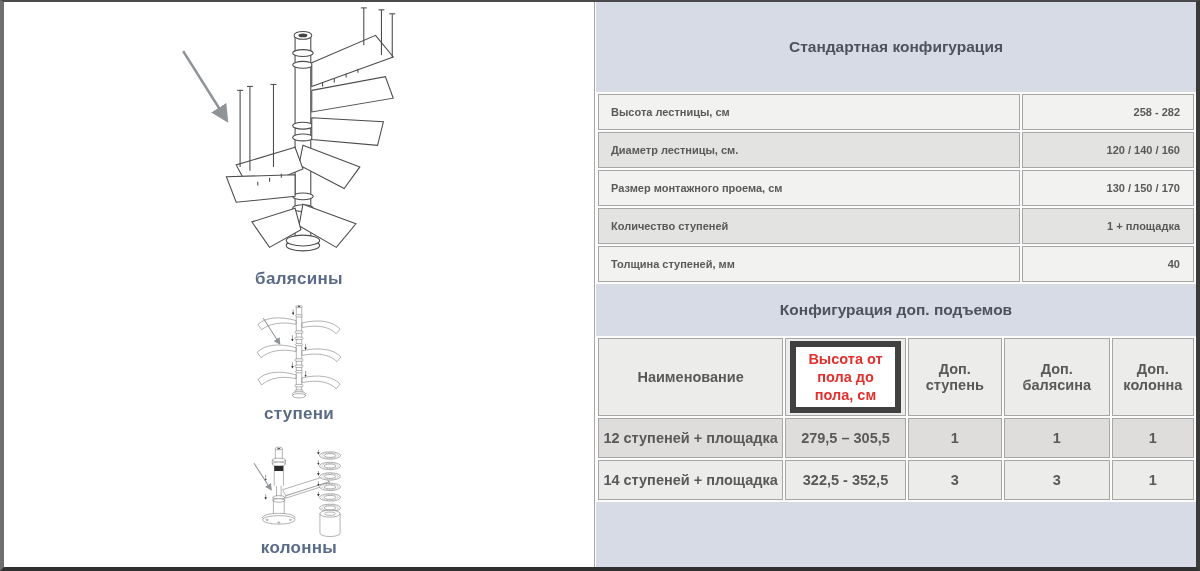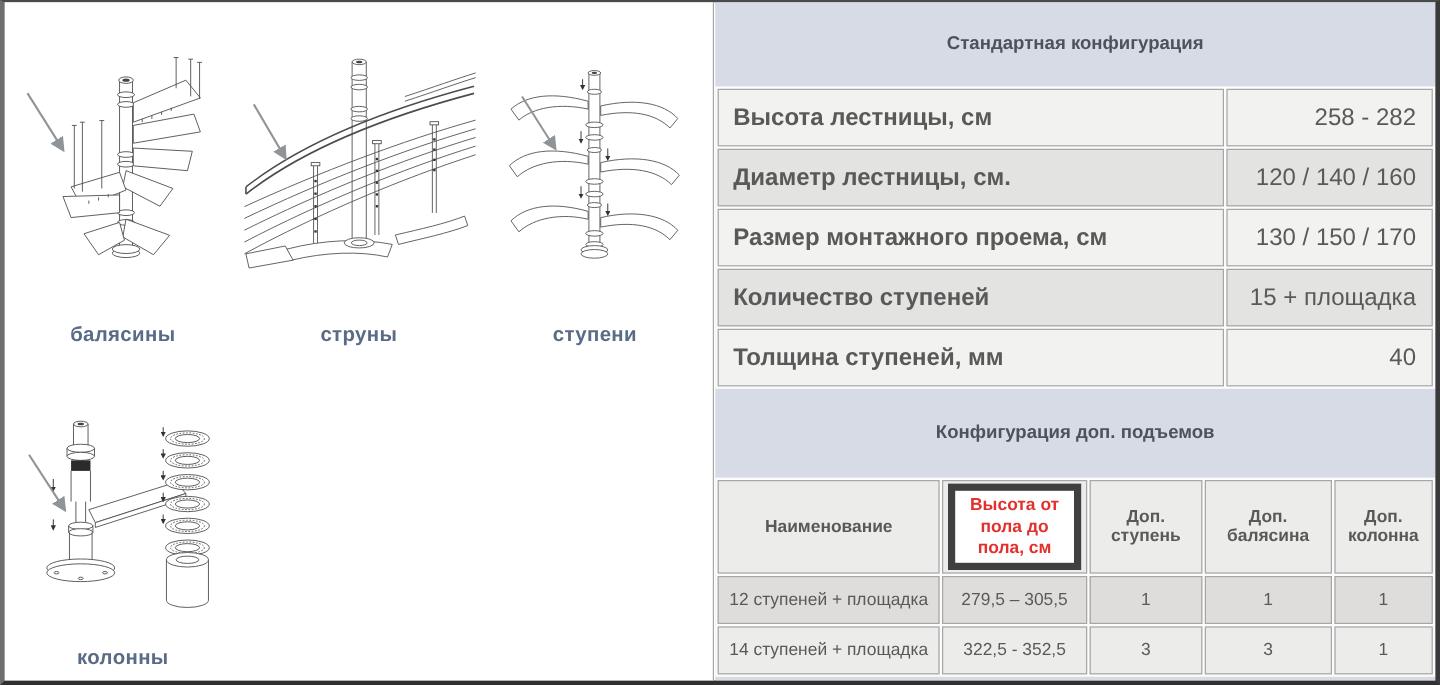--- a/index.html
+++ b/index.html
@@ -14,45 +14,45 @@
     border-top:2px solid #4a4a4a;
     border-left:4px solid #6e6e6e;
     border-right:4px solid #3a3a3a;
     border-bottom:4px solid #303030;
     background:#ffffff;
   }
   
   .left-panel {
     position:absolute; left:0; top:0; bottom:0; width:591px;
     background:#ffffff; border-right:1px solid #a6a6a6;
-    display:grid; grid-template-rows:296px 1fr; grid-template-columns:1fr 1fr 1fr;
+    display:grid; grid-template-rows:296px 1fr; grid-template-columns:1fr;
     box-sizing:border-box;
   }
   .quad { display:flex; flex-direction:column; align-items:center; overflow:hidden; }
   .quad svg { flex:1 1 auto; width:100%; }
   .dlabel {
     flex:0 0 auto; font-weight:bold; font-size:17px; color:#5a6b88;
     padding-bottom:9px; letter-spacing:.3px;
   }
   
   .right-panel {
     position:absolute; left:592px; top:0; right:0; bottom:0;
     background:#d6dbe5; overflow:hidden;
   }
   .band {
-    height:70px; display:flex; align-items:center; justify-content:center;
+    height:90px; display:flex; align-items:center; justify-content:center;
     font-weight:bold; font-size:15.5px; color:#4e525c;
   }
-  .band2 { height:74px; }
+  .band2 { height:52px; }
   table {
     width:100%; border-collapse:separate; border-spacing:2px;
     background:#fcfcfc; table-layout:fixed;
   }
-  td, th { border:1px solid #a6a6a6; color:#595959; box-sizing:border-box; }
-  .spec td { height:48px; font-size:20px; vertical-align:middle; }
+  td, th { border:1px solid #a6a6a6; color:#595959; box-sizing:border-box;font-weight:bold; }
+  .spec td { height:36px; font-size:11px; vertical-align:middle; }
   .spec .lbl { font-weight:bold; text-align:left; padding-left:12px; background:#f2f2f0; }
   .spec .val { text-align:right; padding-right:13px; background:#f2f2f0; }
   .spec tr:nth-child(even) .lbl, .spec tr:nth-child(even) .val { background:#e3e3e1; }
   .extra th {
     height:48px; background:#ececea; font-weight:bold; font-size:14.5px;
     text-align:center; vertical-align:middle; padding:2px 4px;
   }
   .extra td {
     height:40px; background:#ececea; text-align:center; vertical-align:middle;
     font-size:14.5px;
@@ -349,21 +349,21 @@
         <tr>
           <td class="lbl">Диаметр лестницы, см.</td>
           <td class="val">120 / 140 / 160</td>
         </tr>
         <tr>
           <td class="lbl">Размер монтажного проема, см</td>
           <td class="val">130 / 150 / 170</td>
         </tr>
         <tr>
           <td class="lbl">Количество ступеней</td>
-          <td class="val">15 + площадка</td>
+          <td class="val">1 + площадка</td>
         </tr>
         <tr>
           <td class="lbl">Толщина ступеней, мм</td>
           <td class="val">40</td>
         </tr>
       </tbody>
     </table>
 
     <div class="band band2">Конфигурация доп. подъемов</div>
 

